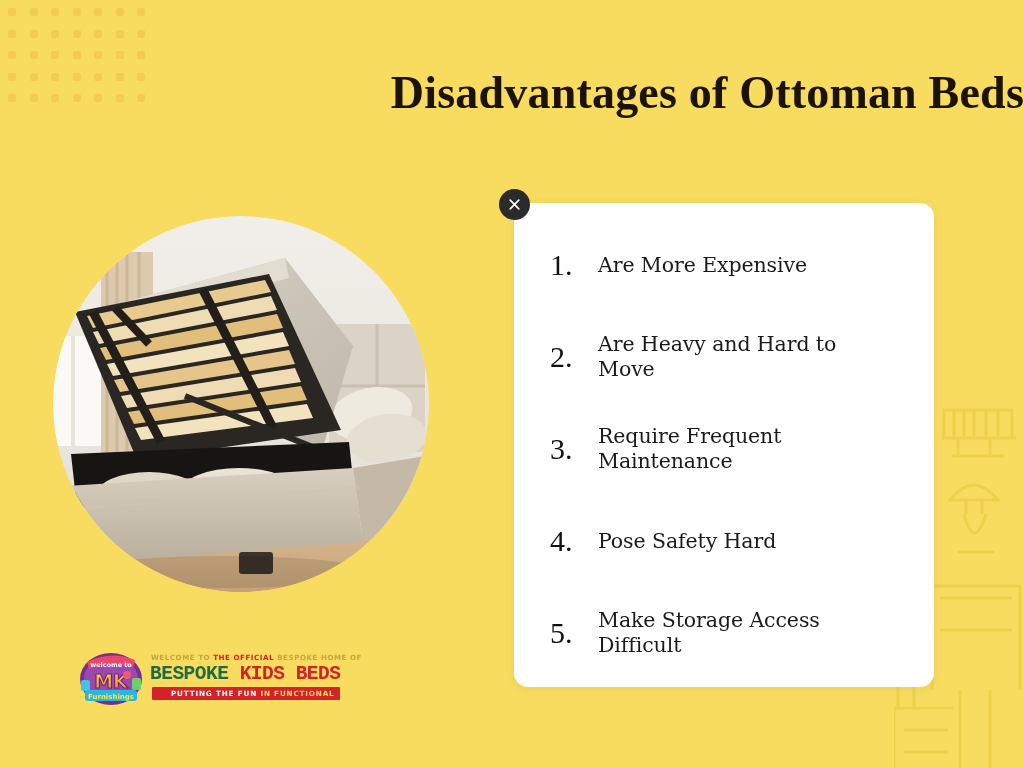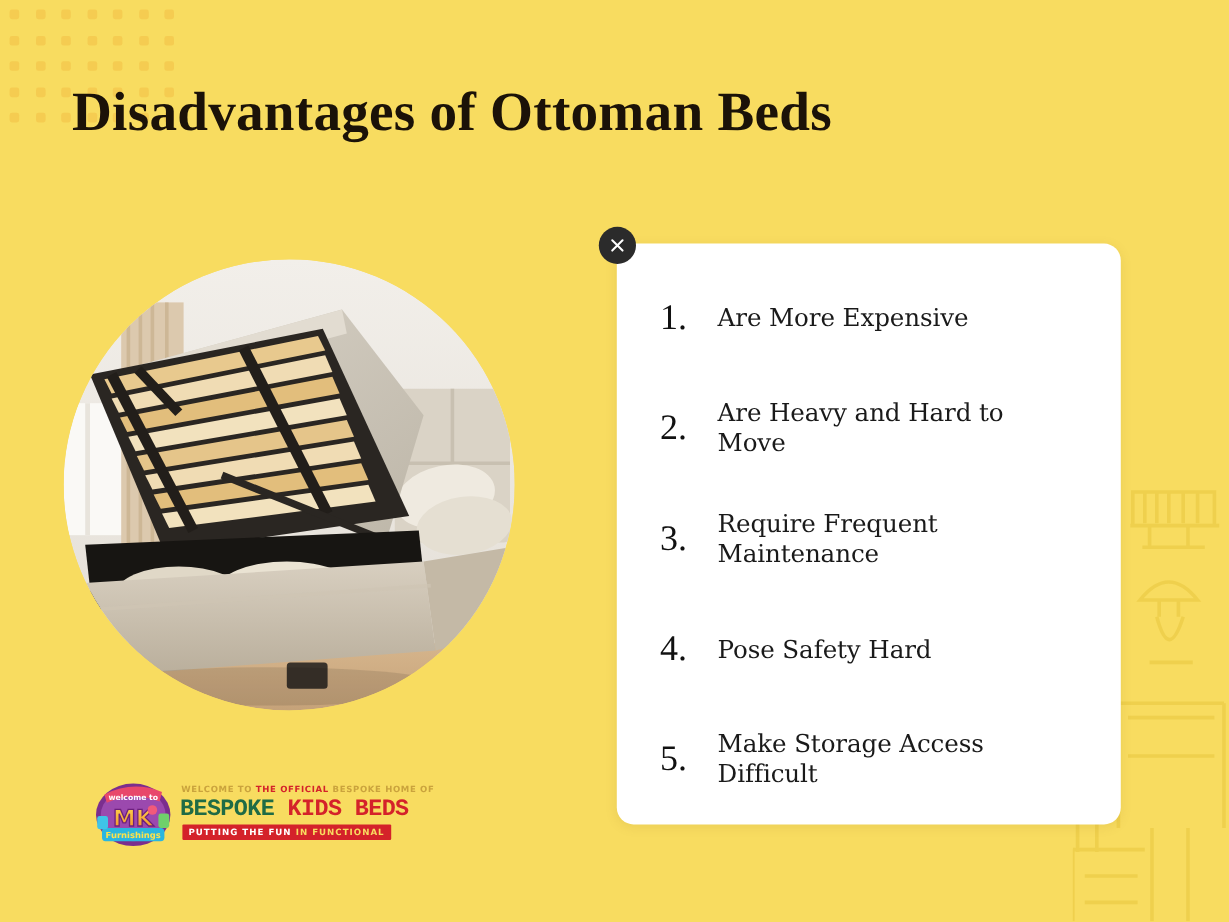--- a/index.html
+++ b/index.html
@@ -24,21 +24,21 @@
   
   #furniture-art {
     position:absolute; right:0; top:390px;
     width:130px; height:378px;
     opacity:.55; pointer-events:none;
   }
 
   
   #page-title {
     position:absolute; left:0; top:66px; width:1024px;
-    text-align:left;
+    text-align:right;
     padding-left:60px;
     font-family:"Liberation Serif", serif;
     font-weight:700;
     font-size:46px;
     letter-spacing:.2px;
     color:#1b1208;
   }
 
   
   #product-photo {
@@ -126,21 +126,21 @@
     color:#1f6b45;
   }
   .logo-line2 .red { color:#D4222A; }
   .logo-line3 {
     position:absolute; top:36px; left:2px;
     background:#D4222A;
     color:#fff;
     font-family:"DejaVu Sans", sans-serif;
     font-size:7.2px; font-weight:bold;
     letter-spacing:.85px;
-    padding:2px 5px 2px 5px;
+    padding:2px 5px 2px 19px;
     white-space:nowrap;
     border-radius:1px;
   }
   .logo-line3 .y { color:#F8DC60; }
 </style>
 </head>
 <body>
 
 <div id="dot-grid">
     <div class="dot" style="left: 0px; top: 0px; background: rgb(240, 168, 48);"></div>

